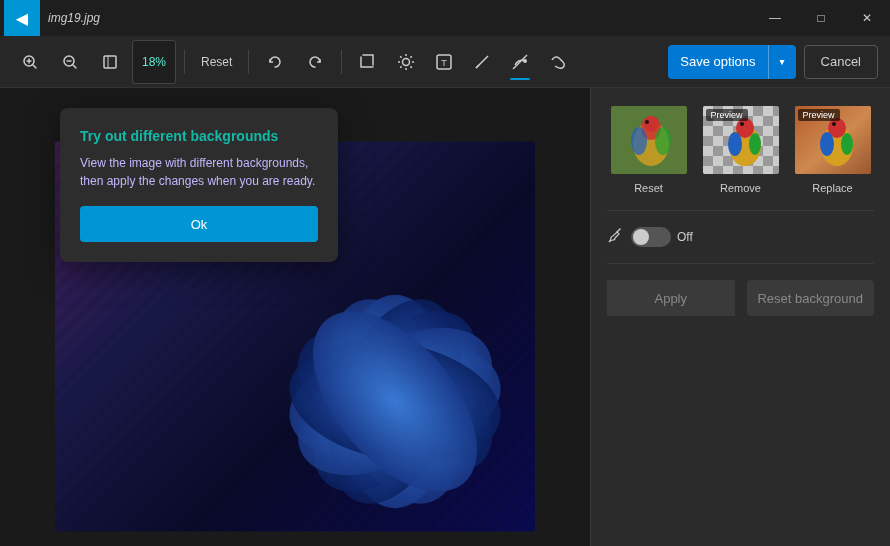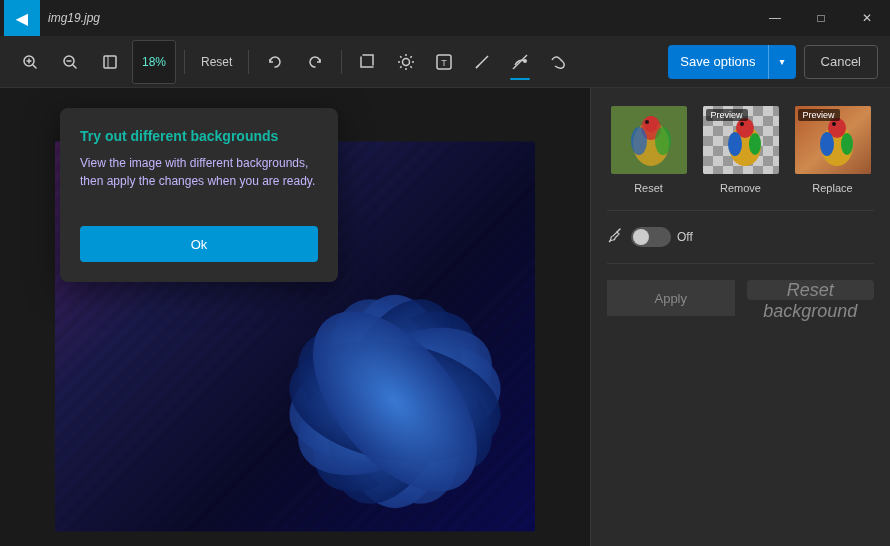--- a/index.html
+++ b/index.html
@@ -260,21 +260,20 @@
     }
     .dialog-ok-btn {
       width: 100%;
       height: 36px;
       background: #0095d5;
       border: none;
       border-radius: 4px;
       color: #fff;
       font-size: 13px;
       cursor: pointer;
-      margin-top: 20px;
     }
 
     
     .right-panel {
       width: 300px;
       background: #2b2b2b;
       border-left: 1px solid #3a3a3a;
       display: flex;
       flex-direction: column;
       padding: 16px;
@@ -376,28 +375,27 @@
       height: 36px;
       background: #3a3a3a;
       border: none;
       border-radius: 0;
       color: #888;
       font-size: 13px;
       cursor: not-allowed;
     }
     .reset-bg-btn {
       flex: 1;
-      height: 20px;
+      height: 36px;
       background: #3a3a3a;
       border: none;
       border-radius: 4px;
       color: #888;
-      font-size: 18px;
+      font-size: 13px;
       cursor: not-allowed;
-      font-style: italic;
     }
   </style>
 </head>
 <body>
 
 <div class="title-bar">
   <div class="title-bar-left">
     <div class="app-icon-box">
       <span style="font-size:16px;">◀</span>
     </div>

